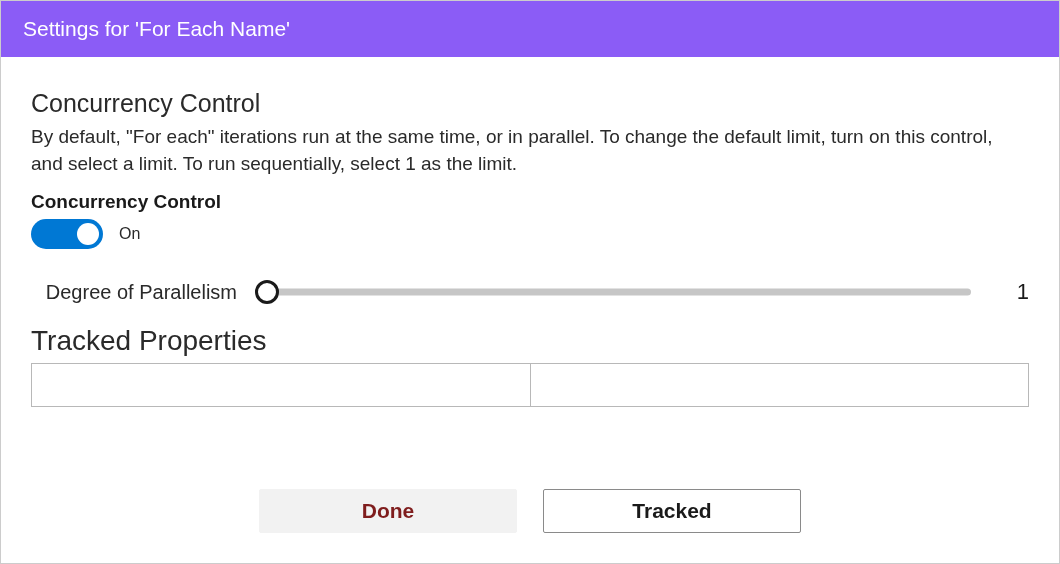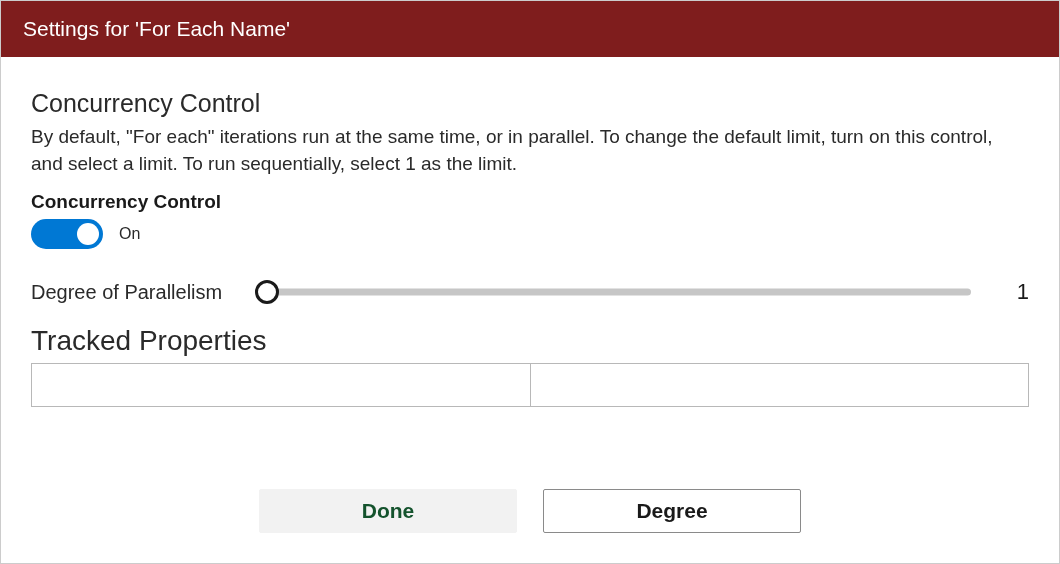--- a/index.html
+++ b/index.html
@@ -16,21 +16,21 @@
     }
     .dialog {
       width: 1060px;
       height: 564px;
       border: 1px solid #ccc;
       display: flex;
       flex-direction: column;
       background: #fff;
     }
     .header {
-      background: #7f1d1d;
+      background: #8b5cf6;
       color: #fff;
       padding: 16px 22px;
       font-size: 21px;
       font-weight: 400;
     }
     .body {
       padding: 32px 30px 10px 30px;
       flex: 1;
     }
     .section-title {
@@ -81,20 +81,21 @@
     .slider-row {
       display: flex;
       align-items: center;
       gap: 18px;
       margin-bottom: 18px;
     }
     .slider-label {
       font-size: 20px;
       color: #2a2a2a;
       width: 206px;
+      text-align: right;
     }
     .slider-wrap {
       flex: 1;
       display: flex;
       align-items: center;
       position: relative;
       height: 30px;
     }
     .slider-track {
       position: absolute;
@@ -153,21 +154,21 @@
       width: 258px;
       height: 44px;
       font-size: 21px;
       font-family: inherit;
       cursor: pointer;
       border-radius: 2px;
     }
     .btn-done {
       background: #f2f2f2;
       border: 1px solid #f2f2f2;
-      color: #14532d;
+      color: #7f1d1d;
       font-weight: 600;
     }
     .btn-cancel {
       background: #fff;
       border: 1px solid #8a8a8a;
       color: #1a1a1a;
       font-weight: 600;
     }
   </style>
 </head>
@@ -201,15 +202,15 @@
 
     <div class="tracked-title">Tracked Properties</div>
     <div class="tracked-table">
       <div class="tracked-cell"></div>
       <div class="tracked-cell"></div>
     </div>
   </div>
 
   <div class="footer">
     <button class="btn btn-done">Done</button>
-    <button class="btn btn-cancel">Degree</button>
+    <button class="btn btn-cancel">Tracked</button>
   </div>
 </div>
 
 </body></html>

